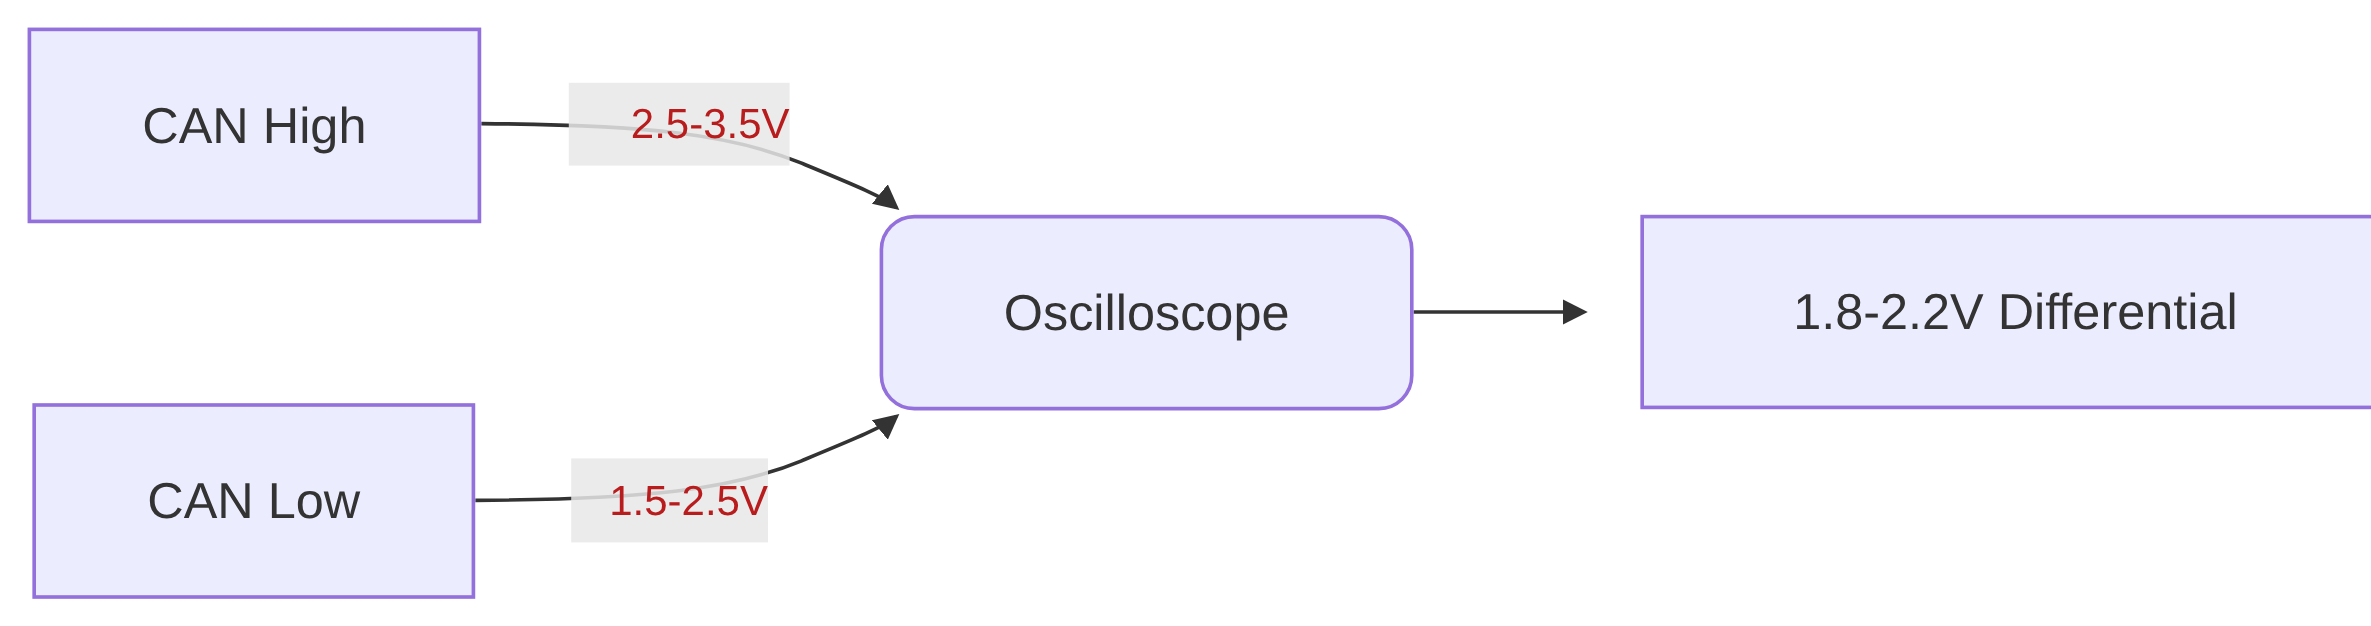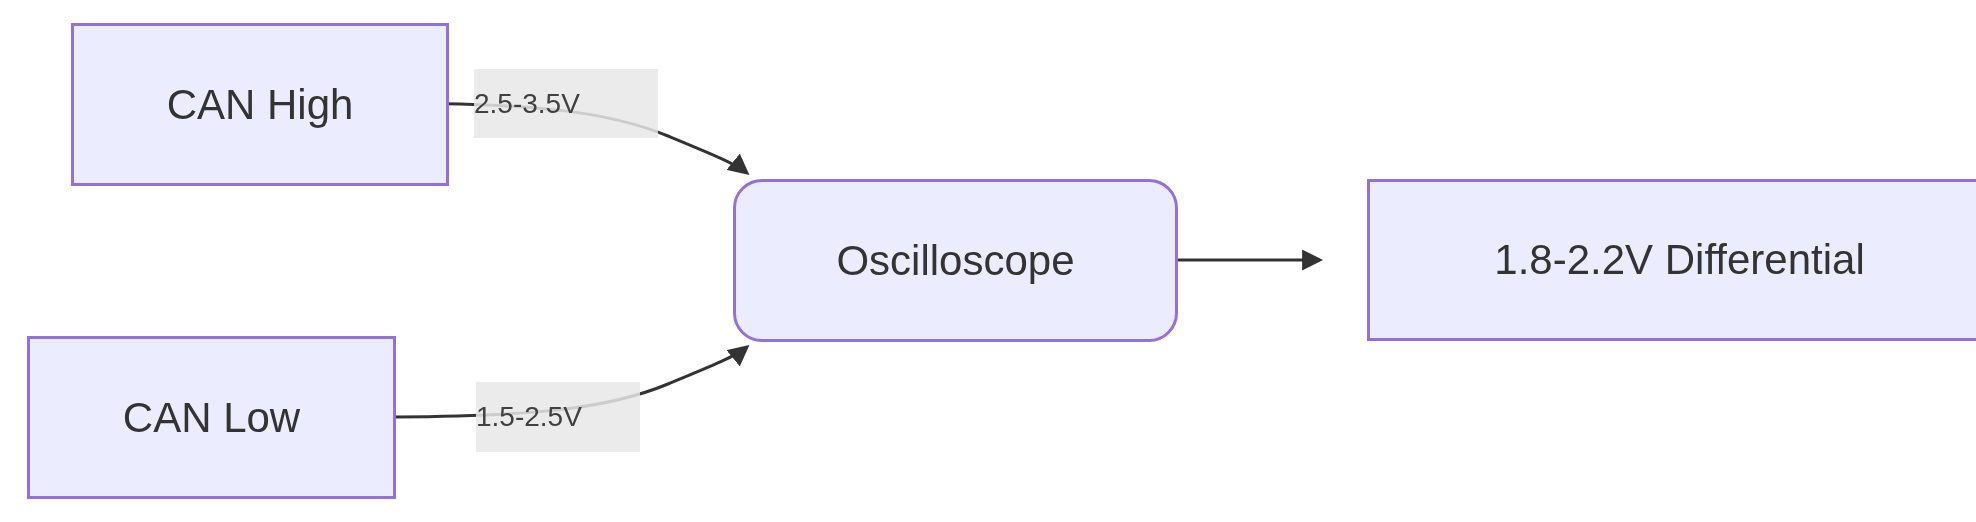--- a/index.html
+++ b/index.html
@@ -31,29 +31,29 @@
     justify-content: center;
     color: #333333;
     font-size: 42px;
     line-height: 1;
     white-space: nowrap;
   }
   .edge-label {
     position: absolute;
     box-sizing: border-box;
     background: rgba(232, 232, 232, 0.85);
-    color: #404040;
-    font-size: 28px;
+    color: #b91c1c;
+    font-size: 35px;
     line-height: 1;
     display: flex;
     align-items: center;
-    justify-content: flex-start;
+    justify-content: flex-end;
     white-space: nowrap;
   }
-  #node-can-high      { left: 23px;   top: 23px;  width: 378px; height: 163px; margin-left: 48px; }
+  #node-can-high      { left: 23px;   top: 23px;  width: 378px; height: 163px; }
   #node-can-low       { left: 27px;   top: 336px; width: 369px; height: 163px; }
   #node-oscilloscope  { left: 733px;  top: 179px; width: 445px; height: 163px; border-radius: 29px; }
   #node-differential  { left: 1327px; top: 179px; width: 625px; height: 162px; margin-left: 40px; }
   #edge-label-high    { left: 474px;  top: 69px;  width: 184px; height: 69px; }
   #edge-label-low     { left: 476px;  top: 382px; width: 164px; height: 70px; }
 </style>
 </head>
 <body>
 
 <div class="canvas">

